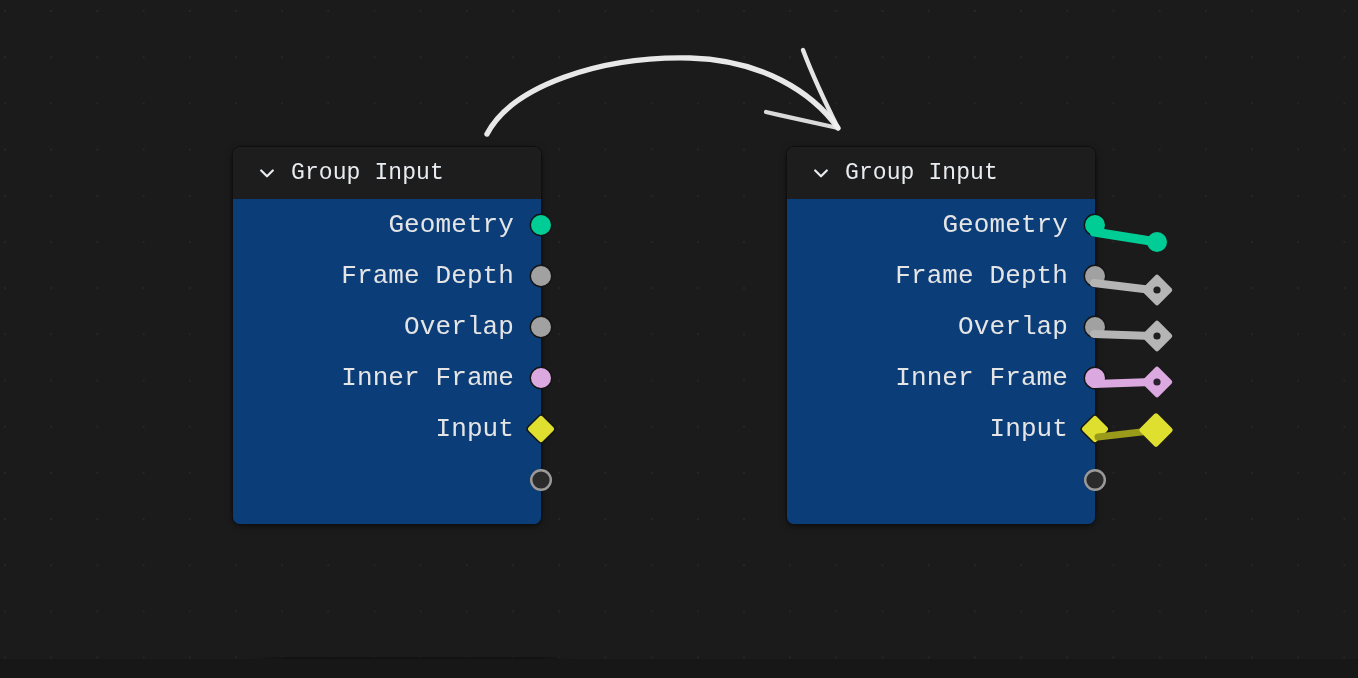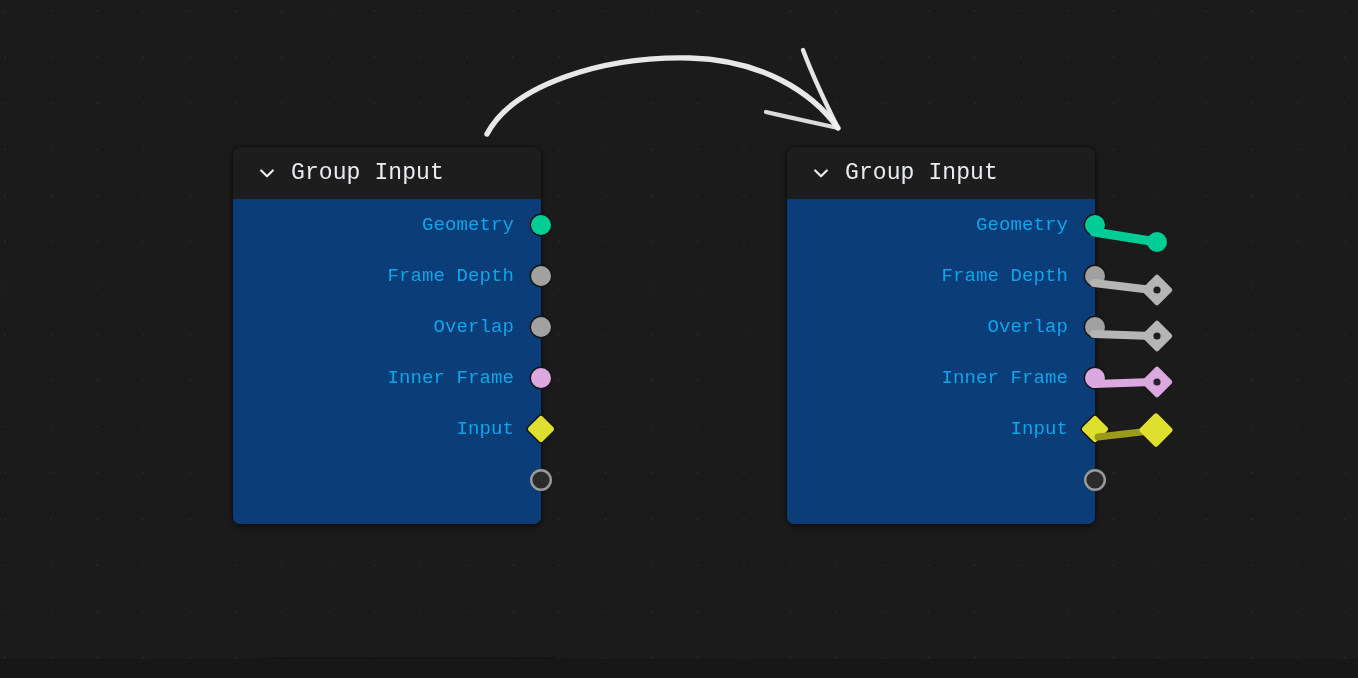--- a/index.html
+++ b/index.html
@@ -57,22 +57,22 @@
   .socket-row {
     position: relative;
     height: 51px;
     display: flex;
     align-items: center;
     justify-content: flex-end;
     padding-right: 27px;
     box-sizing: border-box;
   }
   .socket-label {
-    color: #0ea5e9;
-    font-size: 19px;
+    color: #e5e5e5;
+    font-size: 26px;
     white-space: nowrap;
     letter-spacing: .1px;
   }
 
   
   .socket {
     position: absolute;
     width: 20px;
     height: 20px;
     left: 100%;

